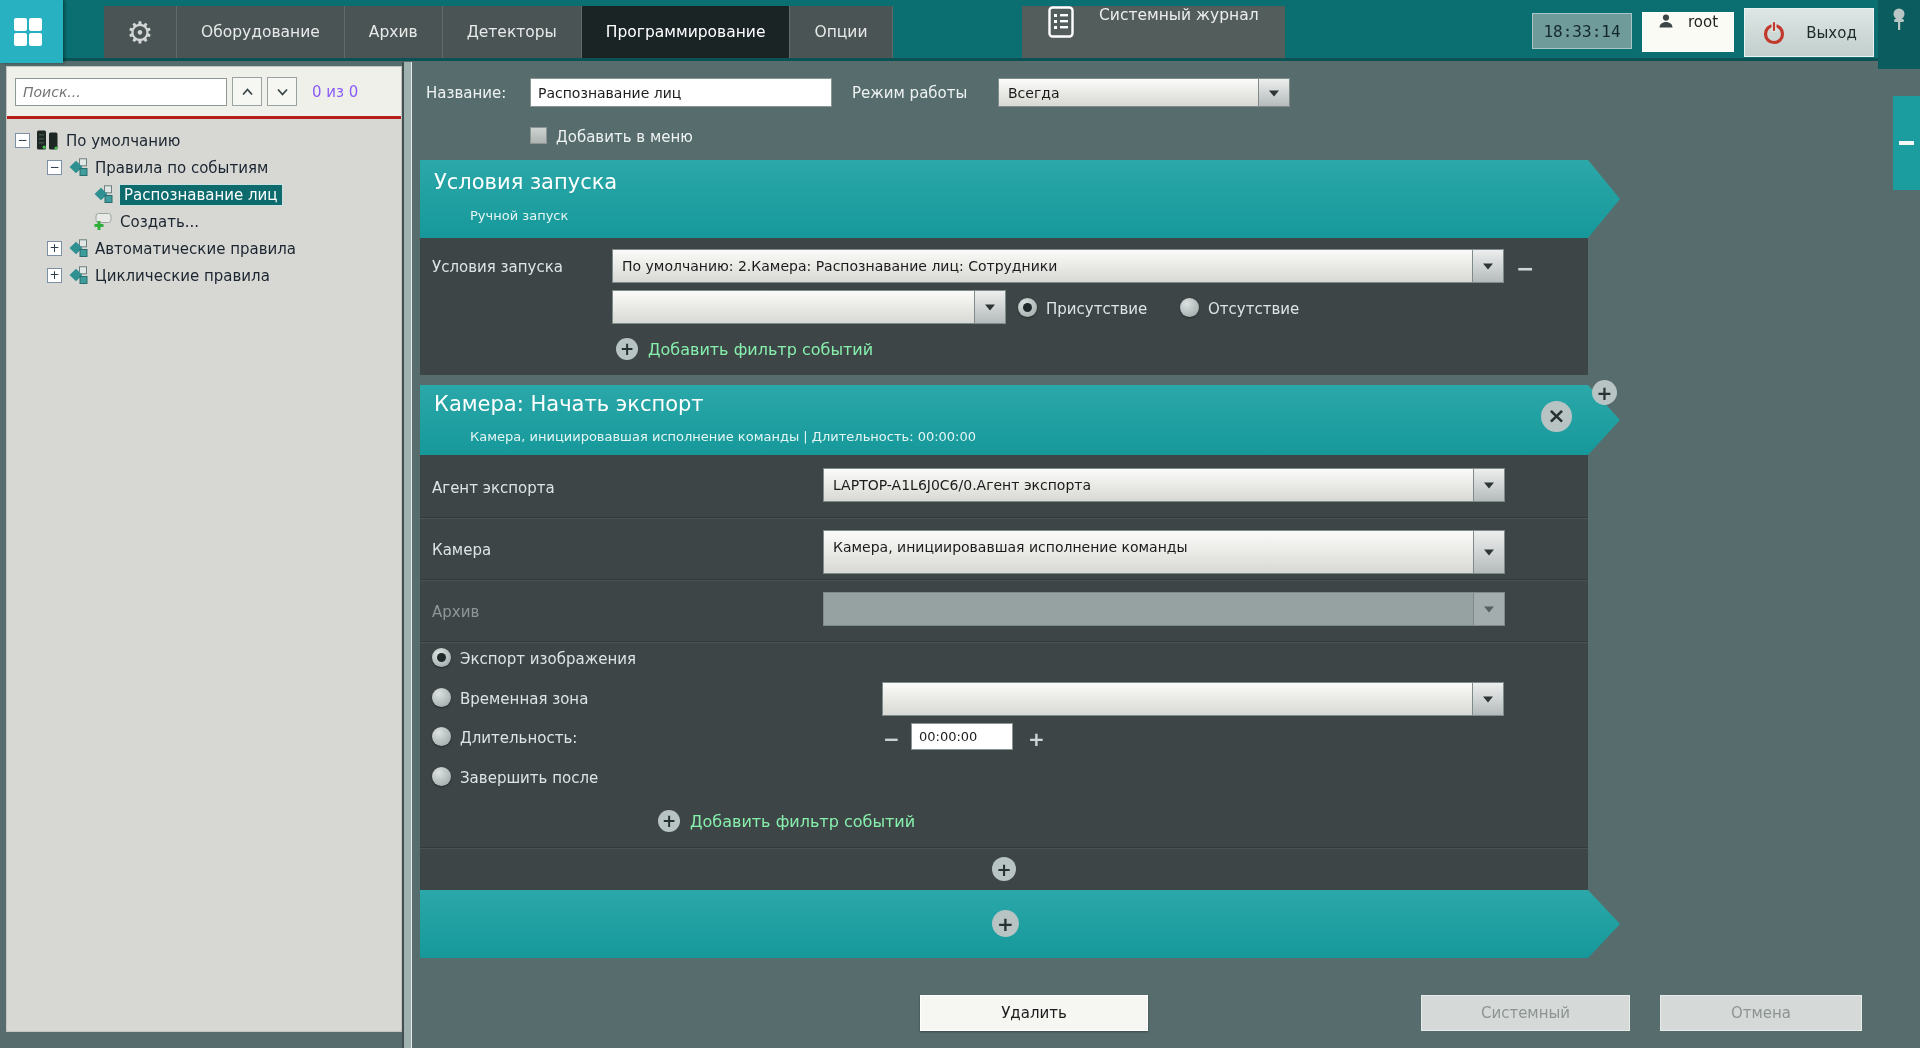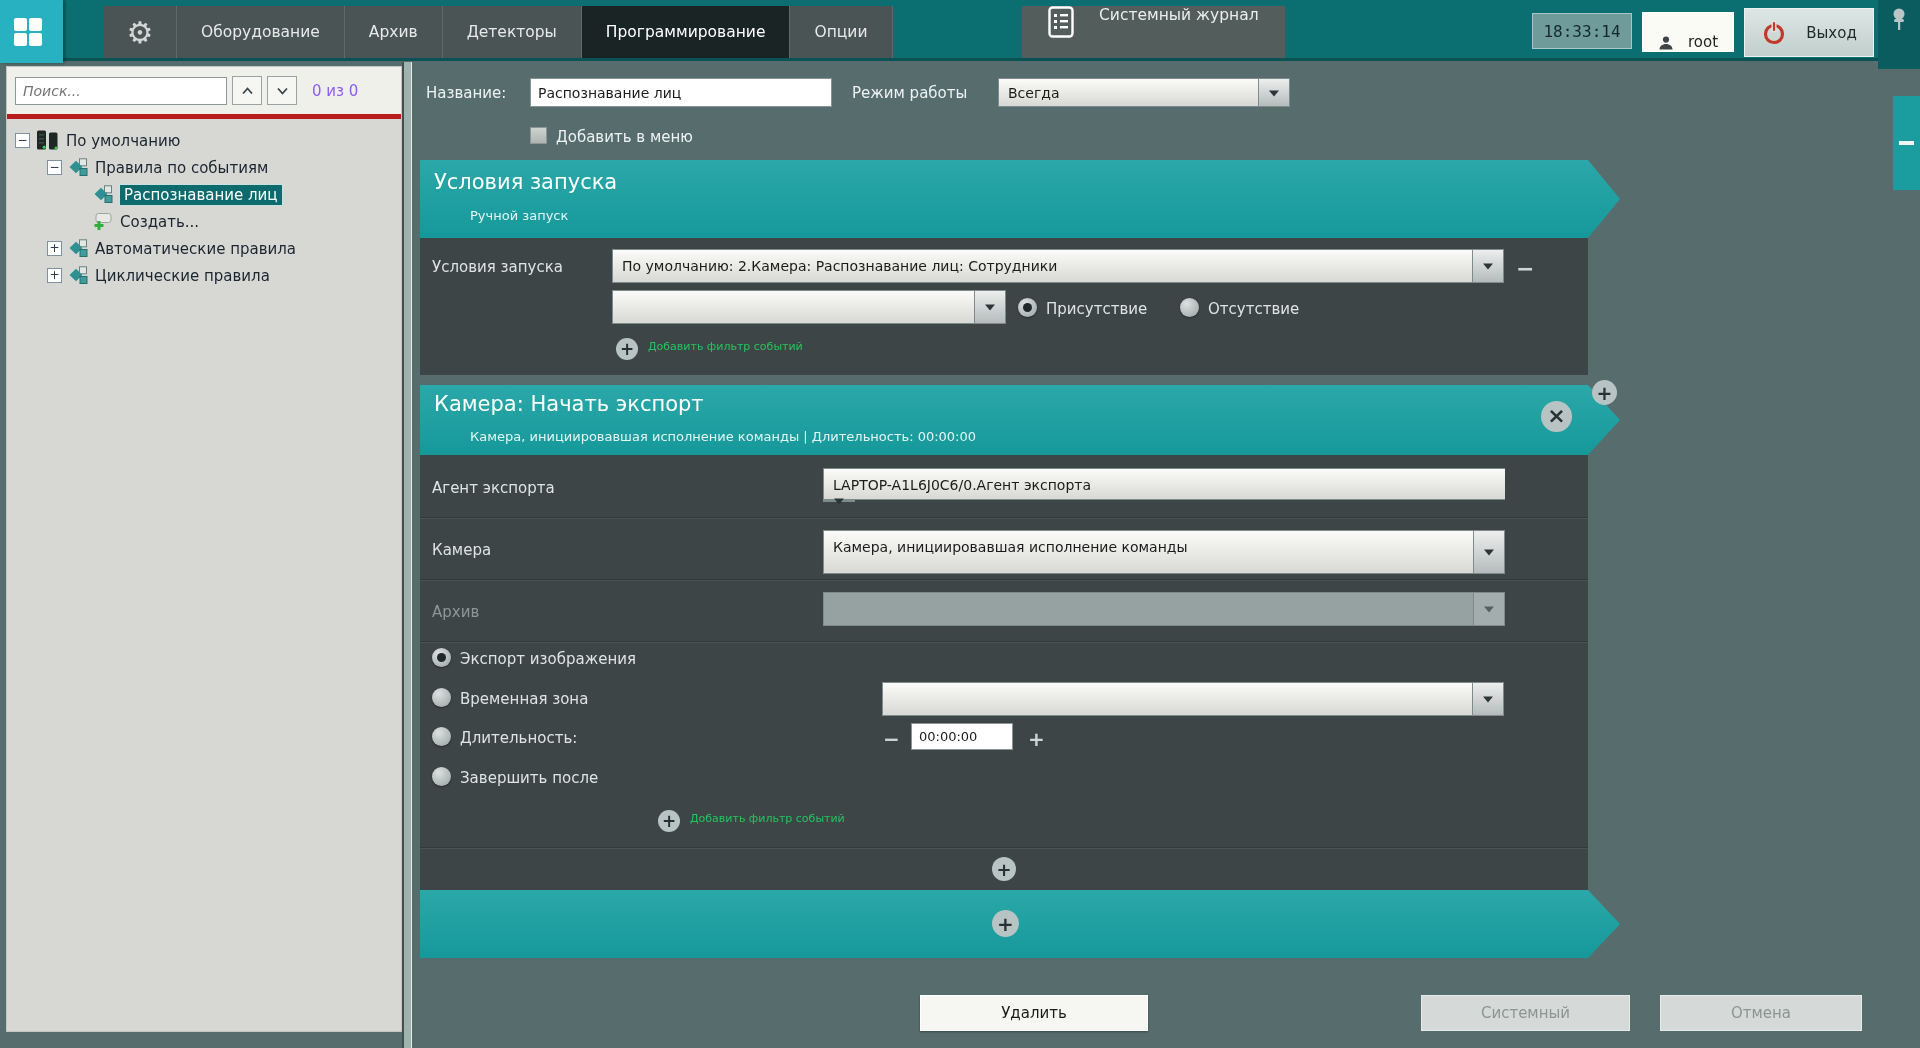--- a/index.html
+++ b/index.html
@@ -11,30 +11,30 @@
   
   .topbar{position:absolute;left:0;top:0;width:1920px;height:58px;background:#0b6f71;box-shadow:0 3px 0 #0a5254;z-index:5;}
   .logo{position:absolute;left:0;top:0;width:63px;height:63px;background:#28b2c1;z-index:6;display:flex;align-items:center;justify-content:center;box-shadow:2px 0 3px rgba(0,0,0,.35);}
   .tabbar{position:absolute;left:104px;top:6px;height:52px;background:#4b5454;display:flex;align-items:stretch;z-index:6;}
   .gearcell{width:72px;display:flex;align-items:center;justify-content:center;color:#d2d7d5;font-size:30px;border-right:1px solid #606a69;}
   .tab{display:flex;align-items:center;padding:0 24px;color:#e7eae9;font-size:15.5px;border-right:1px solid #606a69;white-space:nowrap;cursor:default;}
   .tab.active{background:#1a2425;color:#ffffff;}
   .journal{position:absolute;left:1022px;top:6px;height:52px;background:#535d5c;display:flex;gap:18px;padding:0 26px;z-index:6;color:#eceeed;font-size:15.5px;white-space:nowrap;}
   .clockbox{position:absolute;left:1532px;top:13px;width:98px;height:34px;background:#6f9b9b;border:1px solid #a9c6c6;display:flex;align-items:center;justify-content:center;
     font-family:"DejaVu Sans Mono",monospace;font-size:16px;color:#14292f;z-index:6;}
-  .userbox{position:absolute;left:1642px;top:12px;width:90px;height:38px;background:#fbfbf6;border:1px solid #ffffff;display:flex;align-items:flex-end;justify-content:center;gap:7px;
+  .userbox{position:absolute;left:1642px;top:12px;width:90px;height:38px;background:#fbfbf6;border:1px solid #ffffff;display:flex;align-items:flex-start;justify-content:center;gap:7px;
     font-size:15px;color:#222;z-index:6;}
   .logoutbtn{position:absolute;left:1744px;top:8px;width:128px;height:47px;background:linear-gradient(180deg,#dde6e4,#c2cfcc);border:1px solid #ecf2f0;display:flex;align-items:center;justify-content:center;gap:12px;
     font-size:15px;color:#1c2a2a;z-index:6;}
   .pinzone{position:absolute;left:1878px;top:0;width:42px;height:63px;background:#0a5c5e;z-index:7;display:flex;justify-content:center;padding-top:6px;}
   .minitab{position:absolute;left:1893px;top:96px;width:27px;height:94px;background:#1b9c9e;z-index:4;display:flex;align-items:center;justify-content:center;}
   .minitab .dash{width:15px;height:4px;background:#f2f7f6;}
   
   .sidebar{position:absolute;left:6px;top:66px;width:396px;height:966px;background:#d7d8d4;border:1px solid #c2c5c1;box-sizing:border-box;z-index:3;}
-  .searcharea{height:52px;background:#eff0ea;border-bottom:5px solid #b91c1c;display:flex;align-items:center;padding:12px 8px;gap:5px;box-sizing:border-box;}
+  .searcharea{height:52px;background:#eff0ea;border-bottom:3px solid #b91c1c;display:flex;align-items:center;padding:12px 8px;gap:5px;box-sizing:border-box;}
   .searchinput{width:212px;height:28px;border:1px solid #8d9795;background:#ffffff;font-style:italic;color:#9a9a96;font-size:14px;padding:0 7px;box-sizing:border-box;font-family:"DejaVu Sans",sans-serif;}
   .navbtn{width:30px;height:29px;background:#f6f6f2;border:1px solid #9aa3a1;display:flex;align-items:center;justify-content:center;box-sizing:border-box;}
   .counter{margin-left:10px;font-size:15px;color:#8b5cf6;white-space:nowrap;}
   .tree{padding-top:8px;font-size:15px;color:#1b2530;}
   .trow{display:flex;align-items:center;height:27px;}
   .pad0{padding-left:8px;} .pad1{padding-left:40px;} .pad2{padding-left:86px;}
   .expander{width:15px;height:15px;background:#fff;border:1px solid #7e90a6;color:#2c3a4a;font-size:12px;line-height:13px;text-align:center;box-sizing:border-box;margin-right:6px;flex:none;}
   .tico{margin-right:7px;flex:none;display:inline-flex;}
   .tlabel{white-space:nowrap;}
   .tlabel.sel{background:#0d6b6d;color:#ffffff;padding:1px 4px;outline:1px dotted #bfe8e8;}
@@ -54,21 +54,21 @@
     clip-path:polygon(0 0,calc(100% - 32px) 0,100% 50%,calc(100% - 32px) 100%,0 100%);}
   .banner .btitle{position:absolute;left:14px;top:10px;color:#fff;font-size:21px;}
   .banner .bsub{position:absolute;left:14px;color:#e4f5f5;font-size:13px;white-space:nowrap;margin-left:36px;}
   .darksec{position:absolute;left:420px;width:1168px;background:#3e4547;}
   .dlabel{position:absolute;color:#dde4e4;font-size:15px;white-space:nowrap;}
   .dlabel.dis{color:#8d9798;}
   .pluscirc{border-radius:50%;background:#b7c4c3;color:#273134;display:flex;align-items:center;justify-content:center;font-weight:bold;position:absolute;}
   .pluscirc::after{content:"+";}
   .xcirc{border-radius:50%;background:#b7c4c3;color:#273134;display:flex;align-items:center;justify-content:center;font-weight:bold;position:absolute;}
   .xcirc::after{content:"\00d7";font-size:22px;margin-top:-2px;}
-  .filterlink{position:absolute;color:#22c55e;font-size:11px;white-space:nowrap;}
+  .filterlink{position:absolute;color:#86efac;font-size:16px;white-space:nowrap;}
   .radio{position:absolute;width:19px;height:19px;border-radius:50%;background:radial-gradient(circle at 35% 30%,#dbe1e0,#97a3a2);box-shadow:0 1px 2px rgba(0,0,0,.4);}
   .radio.sel::after{content:"";position:absolute;left:5px;top:5px;width:9px;height:9px;border-radius:50%;background:#1f282a;}
   .stepglyph{position:absolute;color:#ced6d6;font-size:20px;font-weight:bold;line-height:1;}
   .rowline{position:absolute;left:0;width:1168px;height:1px;background:#333a3b;box-shadow:0 1px 0 #4a5253;}
   .btn{position:absolute;height:36px;display:flex;align-items:center;justify-content:center;font-size:15px;box-sizing:border-box;}
   .btn.light{background:#f6f6f3;border:1px solid #ffffff;color:#1b1b1b;box-shadow:0 1px 2px rgba(0,0,0,.35);}
   .btn.dim{background:#d5dad8;border:1px solid #e6eae8;color:#8d9492;}
   .minus-btn{position:absolute;color:#cdd5d5;font-size:22px;font-weight:bold;line-height:1;}
 </style>
 </head>
@@ -287,21 +287,21 @@
 
 <div class="banner" style="top:385px;height:70px;">
   <span class="btitle" style="top:7px;">Камера: Начать экспорт</span>
   <span class="bsub" style="top:44px;">Камера, инициировавшая исполнение команды | Длительность: 00:00:00</span>
 </div>
 <span class="xcirc" style="left:1541px;top:401px;width:31px;height:31px;"></span>
 <span class="pluscirc" style="left:1592px;top:380px;width:25px;height:25px;font-size:19px;"></span>
 
 <div class="darksec" style="top:455px;height:435px;">
   <span class="dlabel" style="left:12px;top:24px;">Агент экспорта</span>
-  <div class="dd" style="left:403px;top:13px;width:682px;height:34px;flex-direction:column;">
+  <div class="dd" style="left:403px;top:13px;width:682px;height:34px;">
     <span class="dd-field" style="padding-top:8px;">LAPTOP-A1L6J0C6/0.Агент экспорта</span>
     <span class="dd-btn"></span>
   </div>
   <div class="rowline" style="top:62px;"></div>
 
   <span class="dlabel" style="left:12px;top:86px;">Камера</span>
   <div class="dd" style="left:403px;top:75px;width:682px;height:44px;">
     <span class="dd-field" style="padding-top:8px;">Камера, инициировавшая исполнение команды</span>
     <span class="dd-btn"></span>
   </div>

